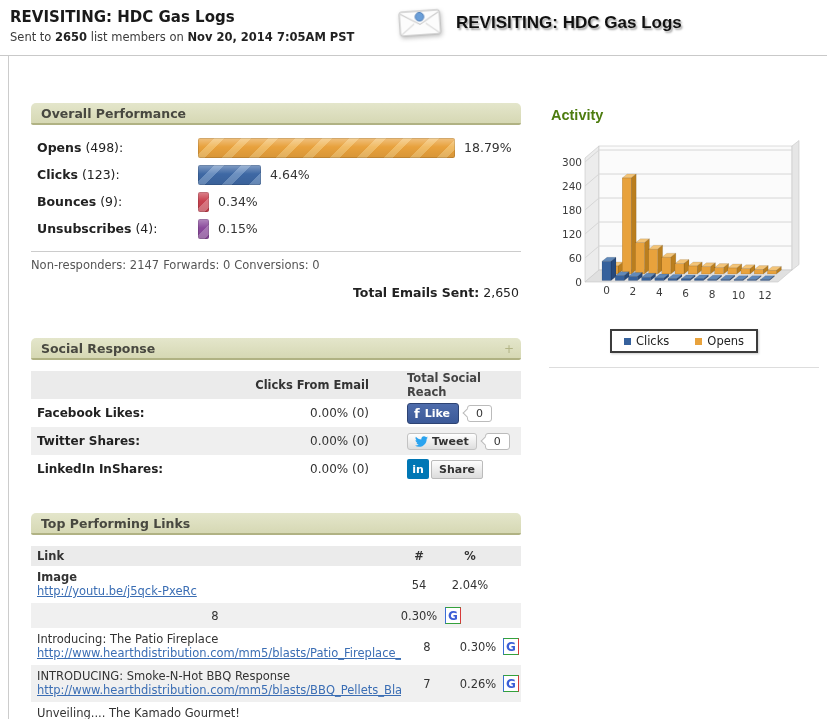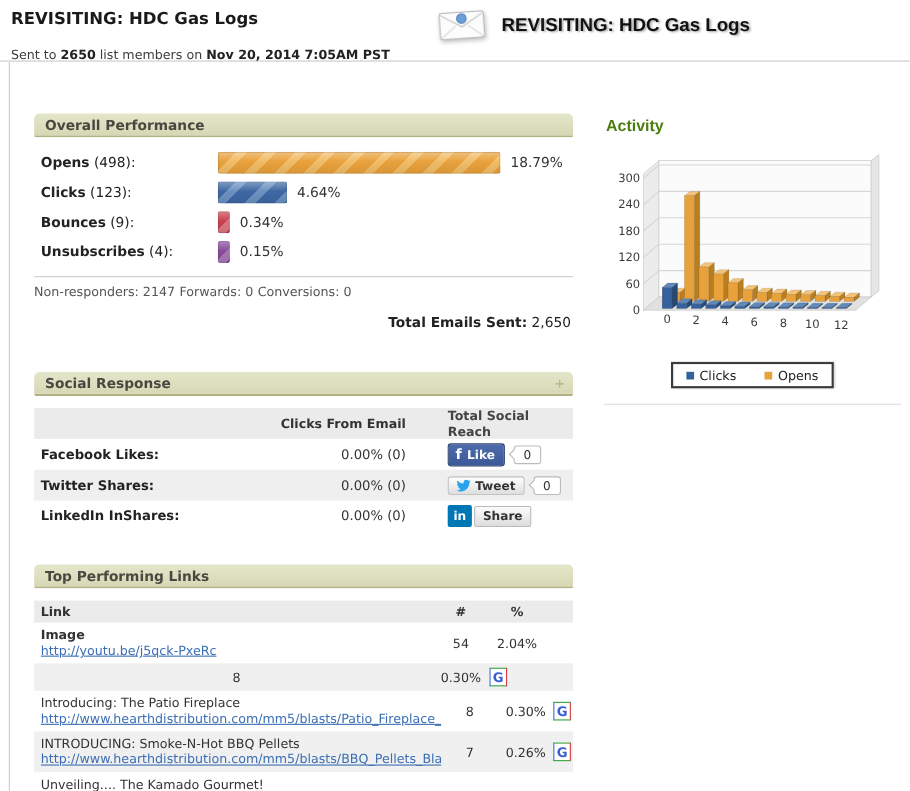--- a/index.html
+++ b/index.html
@@ -5,21 +5,21 @@
   * { margin:0; padding:0; box-sizing:border-box; }
   html,body { background:#fff; }
   body { width:827px; height:719px; overflow:hidden;
          font-family:"DejaVu Sans","Liberation Sans",sans-serif; color:#333; }
 
   
   .top-header { position:relative; height:56px; background:#fff;
                 border-bottom:1px solid #c9c9c9; }
   .campaign-info { position:absolute; left:10px; top:8px; }
   .campaign-title { font-size:15px; font-weight:bold; color:#1a1a1a; }
-  .campaign-sub { margin-top:17px; font-size:11.5px; color:#3c3c3c; }
+  .campaign-sub { margin-top:4px; font-size:11.5px; color:#3c3c3c; }
   .campaign-sub b { color:#222; }
   .center-head { position:absolute; left:398px; top:3px; display:flex; align-items:center; }
   .envelope-wrap { transform:rotate(-4deg); filter:drop-shadow(1px 2px 2px rgba(0,0,0,.25)); margin-top:4px; }
   .center-title { margin-left:14px; font-size:17px; font-weight:bold; color:#111;
                   text-shadow:1.5px 1.5px 2px rgba(0,0,0,.35);
                   font-family:"Liberation Sans",sans-serif; }
 
   
   .content { margin-left:8px; border-left:1px solid #ccc; height:663px;
              padding-top:47px; display:flex; }
@@ -237,21 +237,21 @@
               <div>
                 <div class="link-title">Introducing: The Patio Fireplace</div>
                 <a class="link-url">http://www.hearthdistribution.com/mm5/blasts/Patio_Fireplace_Blast.h</a>
               </div>
               <div class="lc2">8</div>
               <div class="lc3">0.30%</div>
               <div><span class="ga-icon">G</span></div>
             </div>
             <div class="lrow alt">
               <div>
-                <div class="link-title">INTRODUCING: Smoke-N-Hot BBQ Pellets</div>
+                <div class="link-title">INTRODUCING: Smoke-N-Hot BBQ Response</div>
                 <a class="link-url">http://www.hearthdistribution.com/mm5/blasts/BBQ_Pellets_Blast.htm</a>
               </div>
               <div class="lc2">7</div>
               <div class="lc3">0.26%</div>
               <div><span class="ga-icon">G</span></div>
             </div>
             <div class="lrow">
               <div>
                 <div class="link-title">Unveiling.... The Kamado Gourmet!</div>
               </div>

